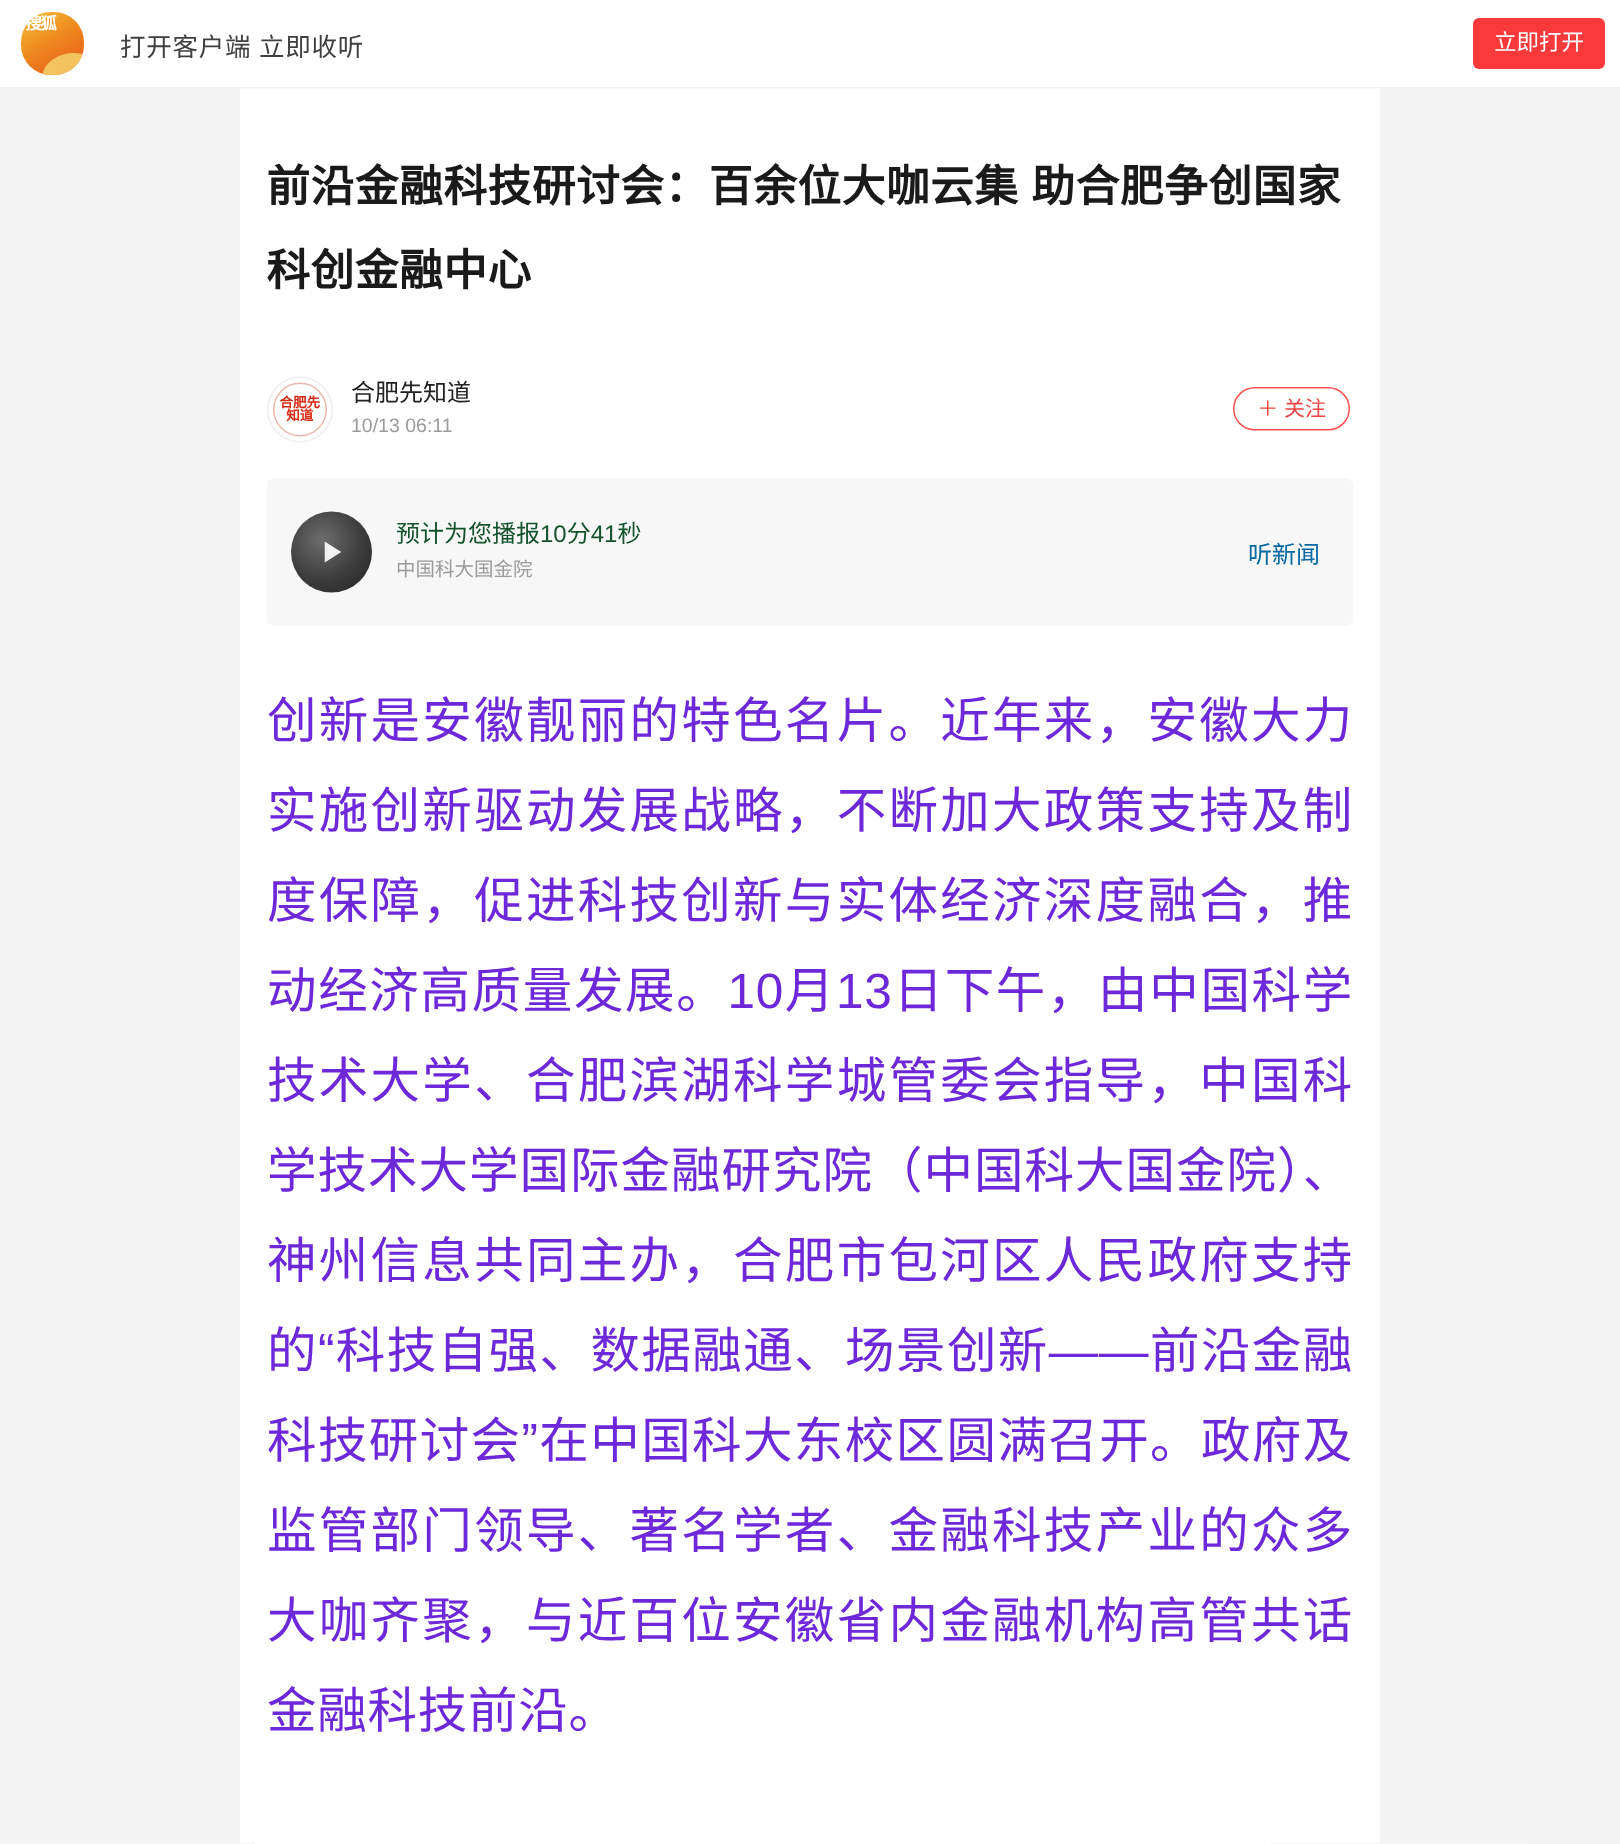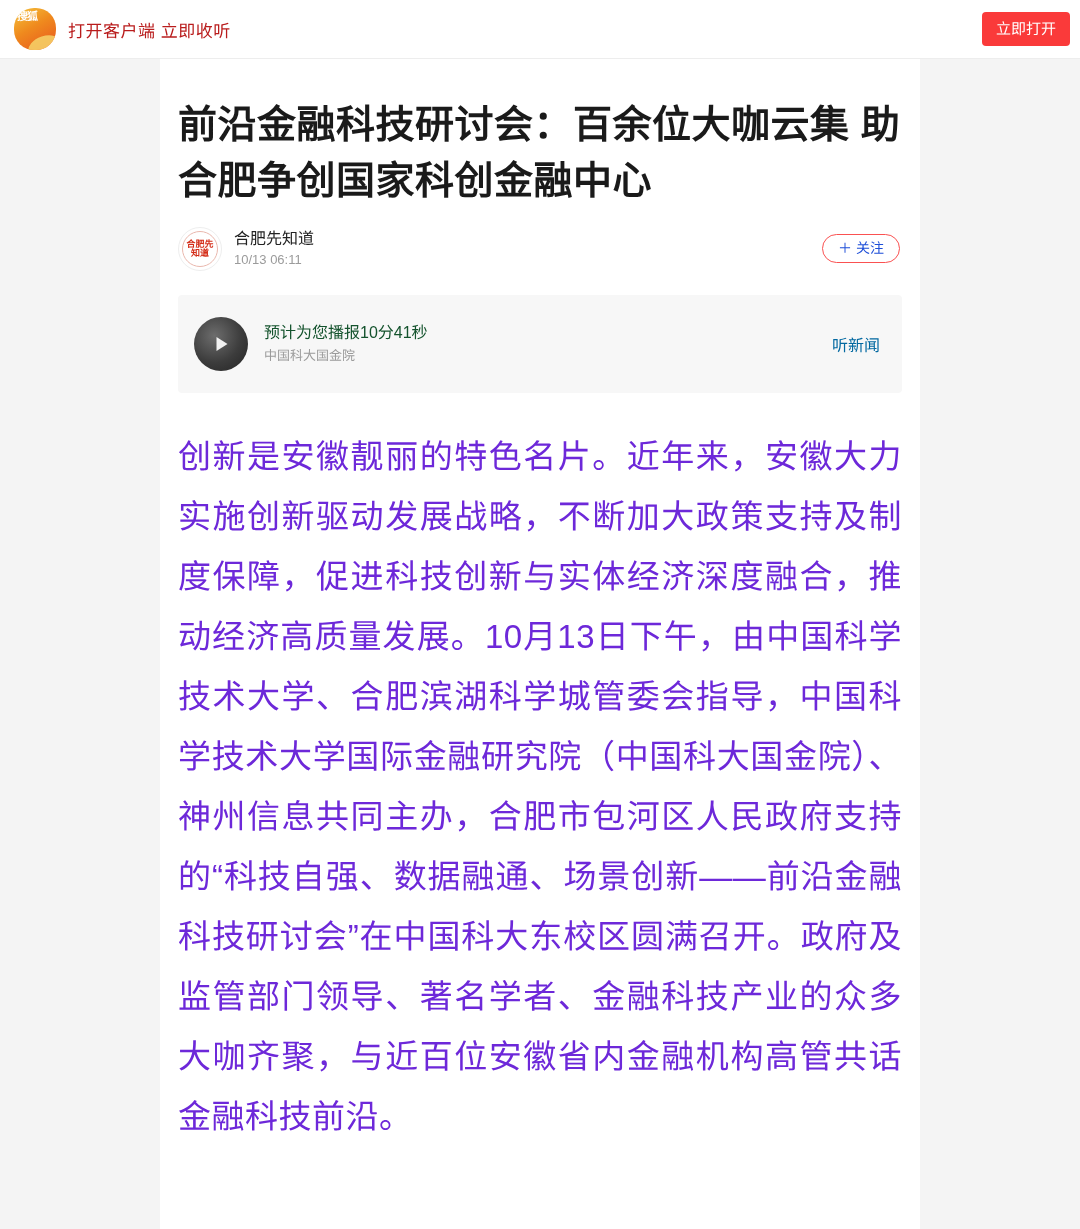--- a/index.html
+++ b/index.html
@@ -46,23 +46,23 @@
   .sohu-logo .sohu-swoosh {
     position: absolute;
     right: -6px; bottom: -8px;
     width: 34px; height: 22px;
     background: #f6d36a;
     border-radius: 50% 50% 40% 40%;
     transform: rotate(-18deg);
     opacity: .85;
   }
   .appbar-text {
-    margin-left: 12px;
+    margin-left: 24px;
     font-size: 17px;
-    color: #b91c1c;
+    color: #404040;
     letter-spacing: .5px;
     white-space: nowrap;
   }
   .open-btn {
     position: absolute;
     right: 10px;
     top: 12px;
     height: 34px;
     min-width: 84px;
     padding: 0 14px;
@@ -80,26 +80,26 @@
   
   .article {
     position: relative;
     margin: 0 auto;
     width: 760px;
     background: #ffffff;
     min-height: 1170px;
     padding: 38px 18px 0 18px;
   }
   .art-title {
-    font-size: 39px;
+    font-size: 29px;
     line-height: 56px;
     font-weight: bold;
     color: #1a1a1a;
     letter-spacing: .5px;
-    margin: 0 0 16px 0;
+    margin: 0 0 40px 0;
   }
 
   
   .byline {
     display: flex;
     align-items: center;
     height: 48px;
     margin-bottom: 22px;
     position: relative;
   }
@@ -146,21 +146,21 @@
     color: #9b9b9b;
     line-height: 20px;
   }
   .follow-btn {
     position: absolute;
     right: 2px;
     top: 9px;
     height: 29px;
     padding: 0 15px;
     border: 1px solid #fa5151;
-    color: #1d4ed8;
+    color: #ef4444;
     border-radius: 15px;
     font-size: 14px;
     line-height: 27px;
     background: #ffffff;
     cursor: pointer;
     white-space: nowrap;
   }
 
   
   .audio-box {

